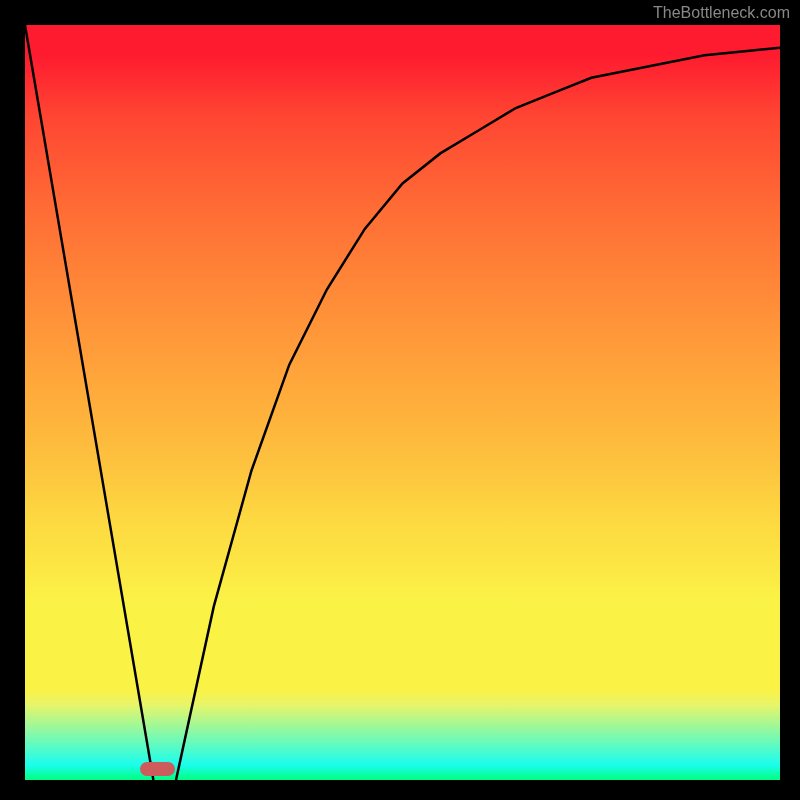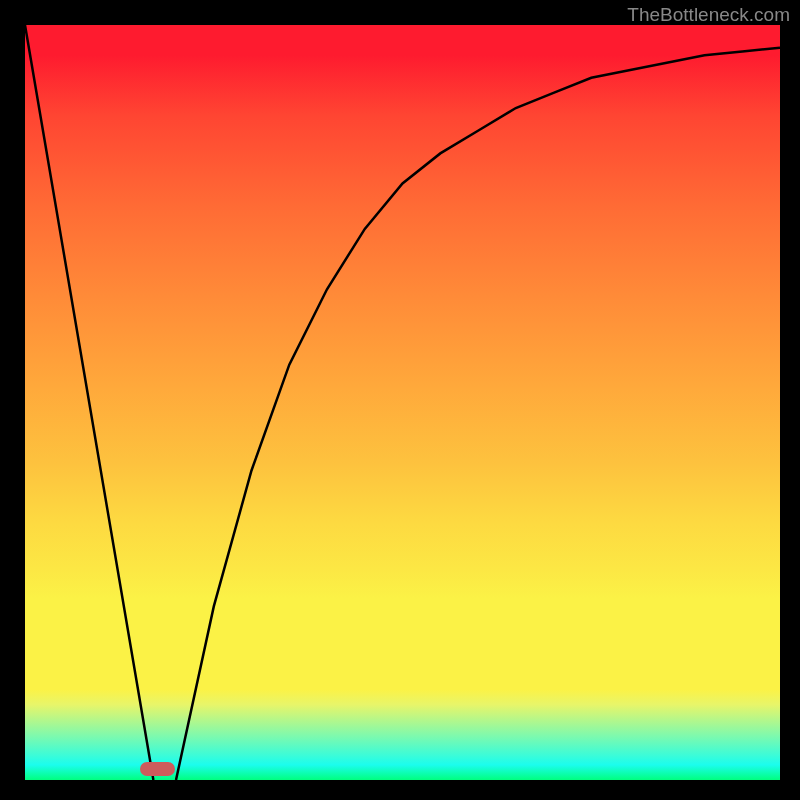--- a/index.html
+++ b/index.html
@@ -35,21 +35,21 @@
       #4efbcc 96%,
       #1bfded 98%,
       #00ff7f 100%
     );
   }
   .watermark {
     position: absolute;
     top: 4px;
     right: 10px;
     color: #888;
-    font-size: 19px;
+    font-size: 16px;
     font-weight: 500;
     z-index: 10;
   }
   .curve-svg {
     position: absolute;
     left: 25px;
     top: 25px;
     width: 755px;
     height: 755px;
     z-index: 5;

